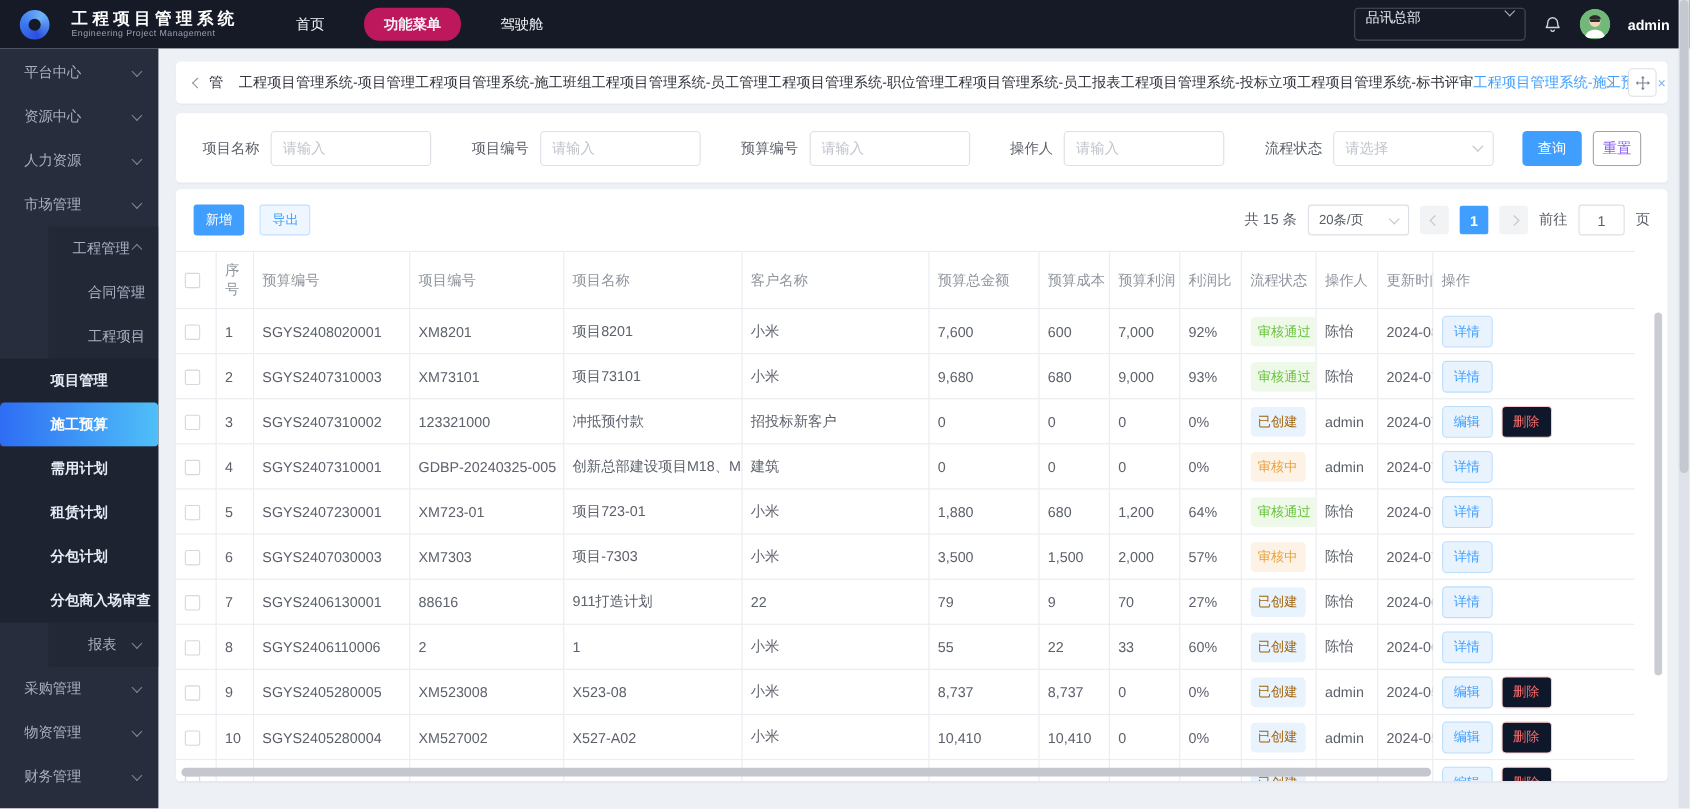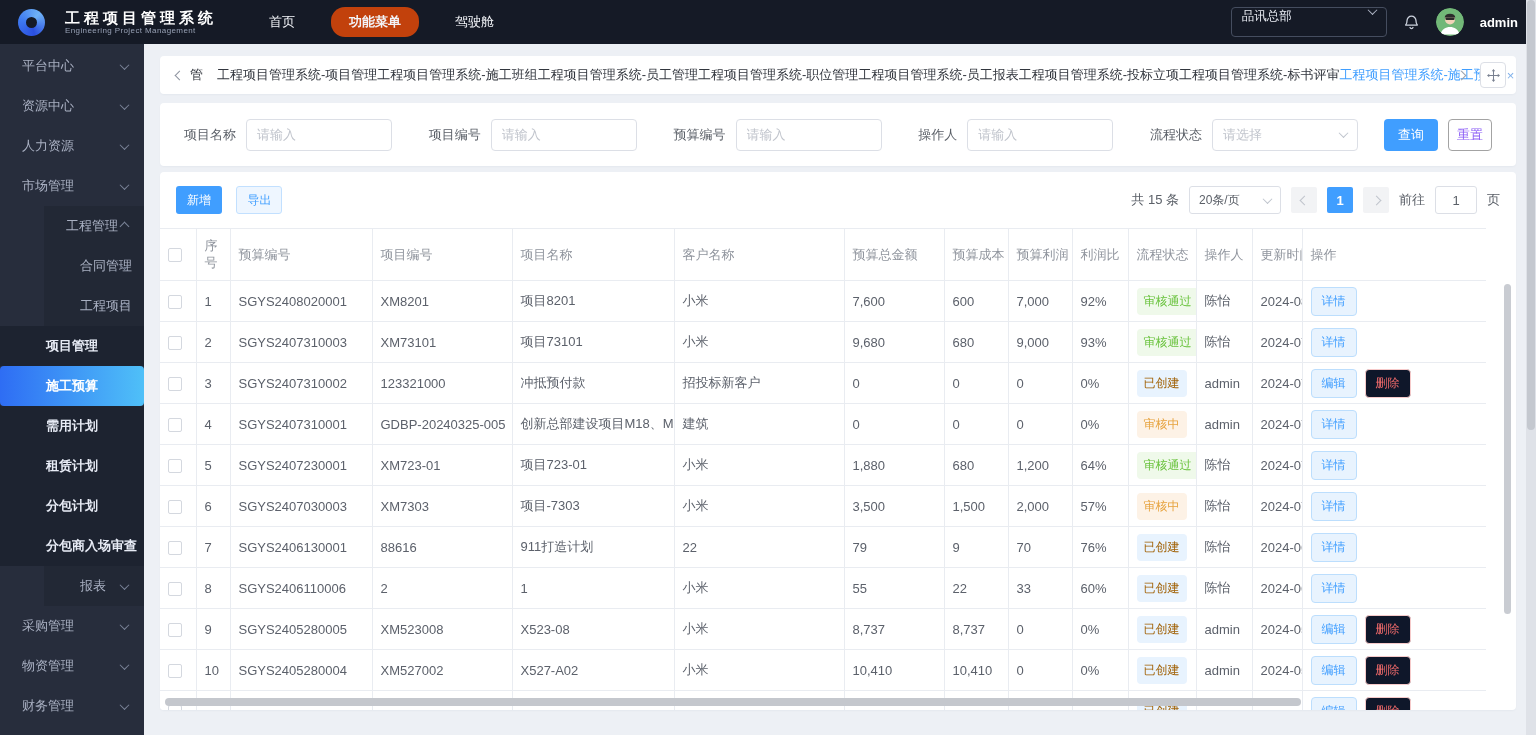--- a/index.html
+++ b/index.html
@@ -13,21 +13,21 @@
 
   
   .topbar{height:44px;background:var(--header_bg);display:flex;align-items:center;color:#fff;padding:0 18px 0 18px;position:relative;z-index:4;}
   .logo{display:flex;align-items:center;gap:20px;}
   .logo-icon{width:27px;height:27px;border-radius:50%;background:conic-gradient(from 40deg,#6fb3f7,#2a4fe0 35%,#3f7bf0 68%,#6fb3f7);position:relative;flex:none;}
   .logo-icon::after{content:'';position:absolute;left:8px;top:8px;width:11px;height:11px;border-radius:50%;background:var(--header_bg);}
   .logo-title{font-size:15px;font-weight:700;letter-spacing:4px;line-height:1.15;}
   .logo-sub{font-size:8px;color:#97a0b4;letter-spacing:.4px;}
   .topnav{display:flex;align-items:center;gap:36px;margin-left:52px;}
   .nav-item{font-size:13px;color:#f2f4f8;cursor:pointer;white-space:nowrap;}
-  .nav-item.active{background:#c2410c;border-radius:14px;padding:6px 18px;font-weight:600;}
+  .nav-item.active{background:#be185d;border-radius:14px;padding:6px 18px;font-weight:600;}
   .top-right{margin-left:auto;display:flex;align-items:center;gap:16px;}
   .org-select{width:156px;height:30px;border:1px solid #454d5f;border-radius:4px;display:flex;justify-content:space-between;padding:0 10px;font-size:12.5px;color:#e8ebf2;cursor:pointer;}
   .bell{display:flex;align-items:center;cursor:pointer;}
   .avatar{width:28px;height:28px;border-radius:50%;overflow:hidden;flex:none;cursor:pointer;}
   .username{font-size:13px;font-weight:600;}
 
   
   .chev{display:inline-block;width:7px;height:7px;border-right:1.3px solid currentColor;border-bottom:1.3px solid currentColor;}
   .chev.down{transform:rotate(45deg) translate(-1px,-1px);}
   .chev.up{transform:rotate(-135deg);}
@@ -448,21 +448,21 @@
               <tr>
                 <td class="td-select"><span class="checkbox"></span></td>
                 <td class="td-no">7</td>
                 <td class="td-budget_no">SGYS2406130001</td>
                 <td class="td-project_no">88616</td>
                 <td class="td-project_name">911打造计划</td>
                 <td class="td-customer">22</td>
                 <td class="td-total">79</td>
                 <td class="td-cost">9</td>
                 <td class="td-profit">70</td>
-                <td class="td-ratio">76%</td>
+                <td class="td-ratio">27%</td>
                 <td class="td-status"><span class="badge badge-created">已创建</span></td>
                 <td class="td-operator">陈怡</td>
                 <td class="td-updated">2024-06-1</td>
                 <td class="td-actions"><span class="t-btn detail">详情</span></td>
               </tr>
               <tr>
                 <td class="td-select"><span class="checkbox"></span></td>
                 <td class="td-no">8</td>
                 <td class="td-budget_no">SGYS2406110006</td>
                 <td class="td-project_no">2</td>

